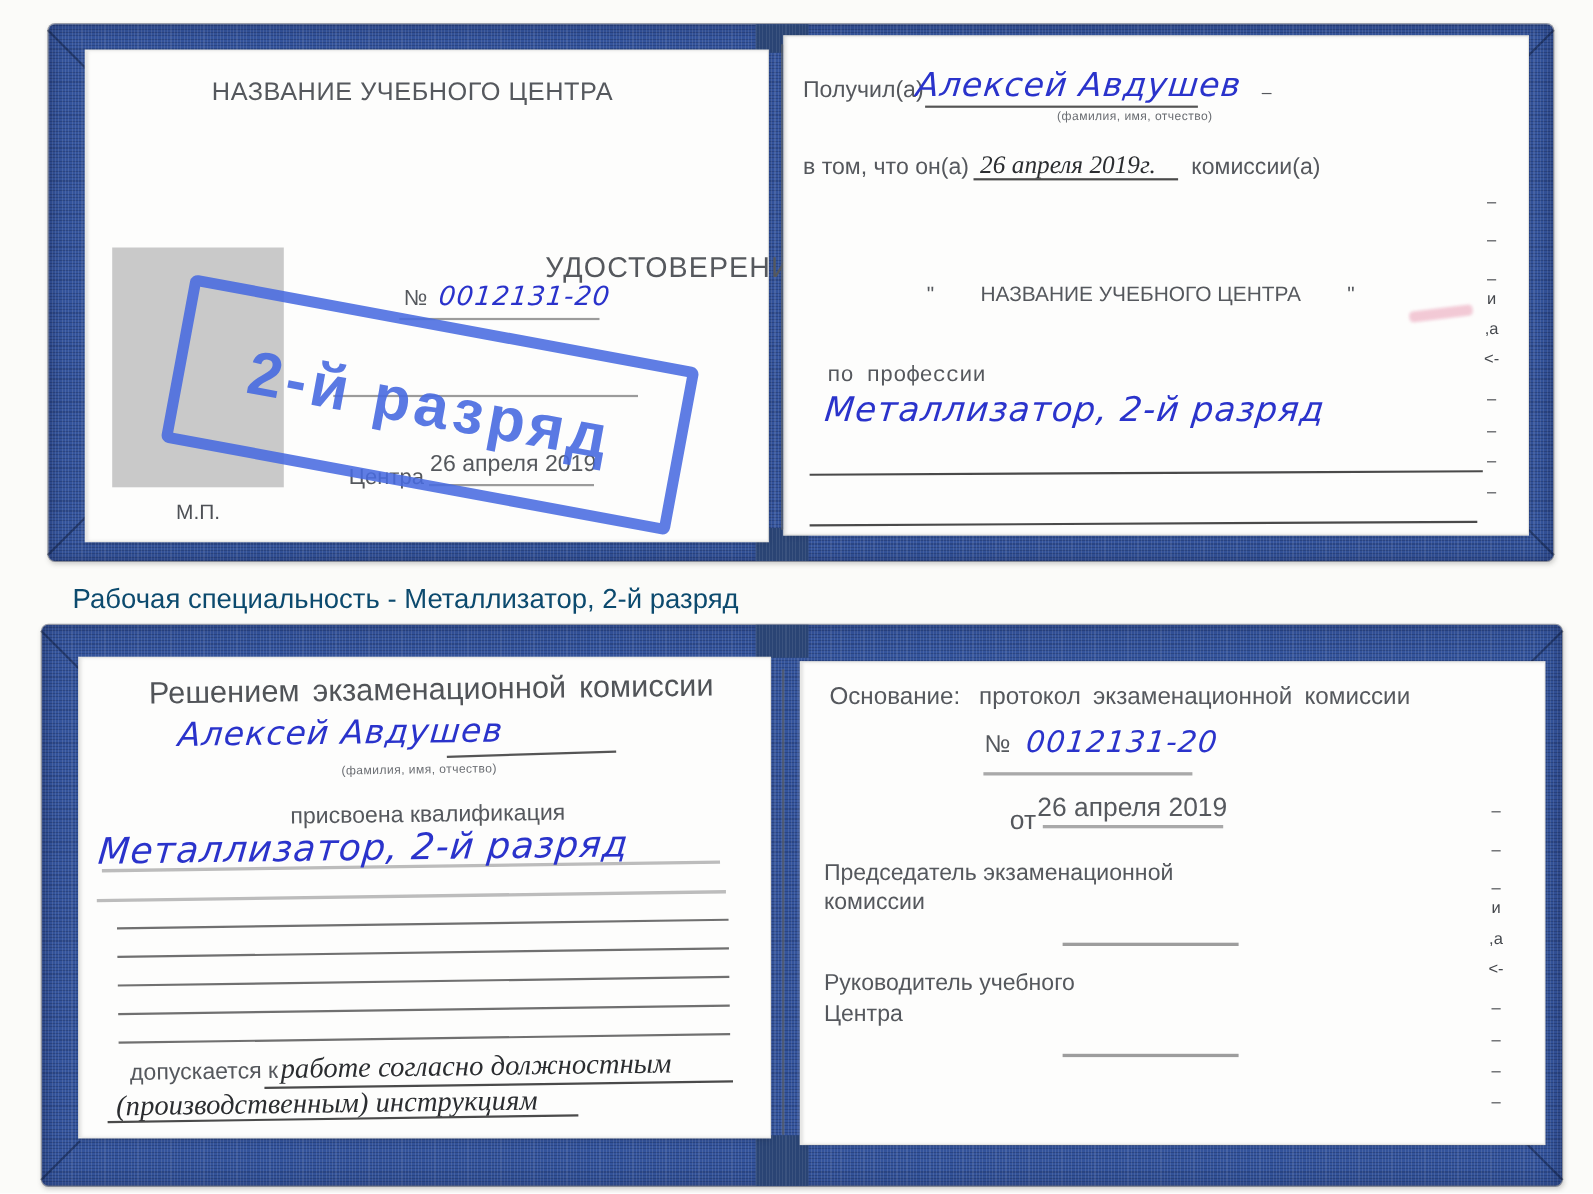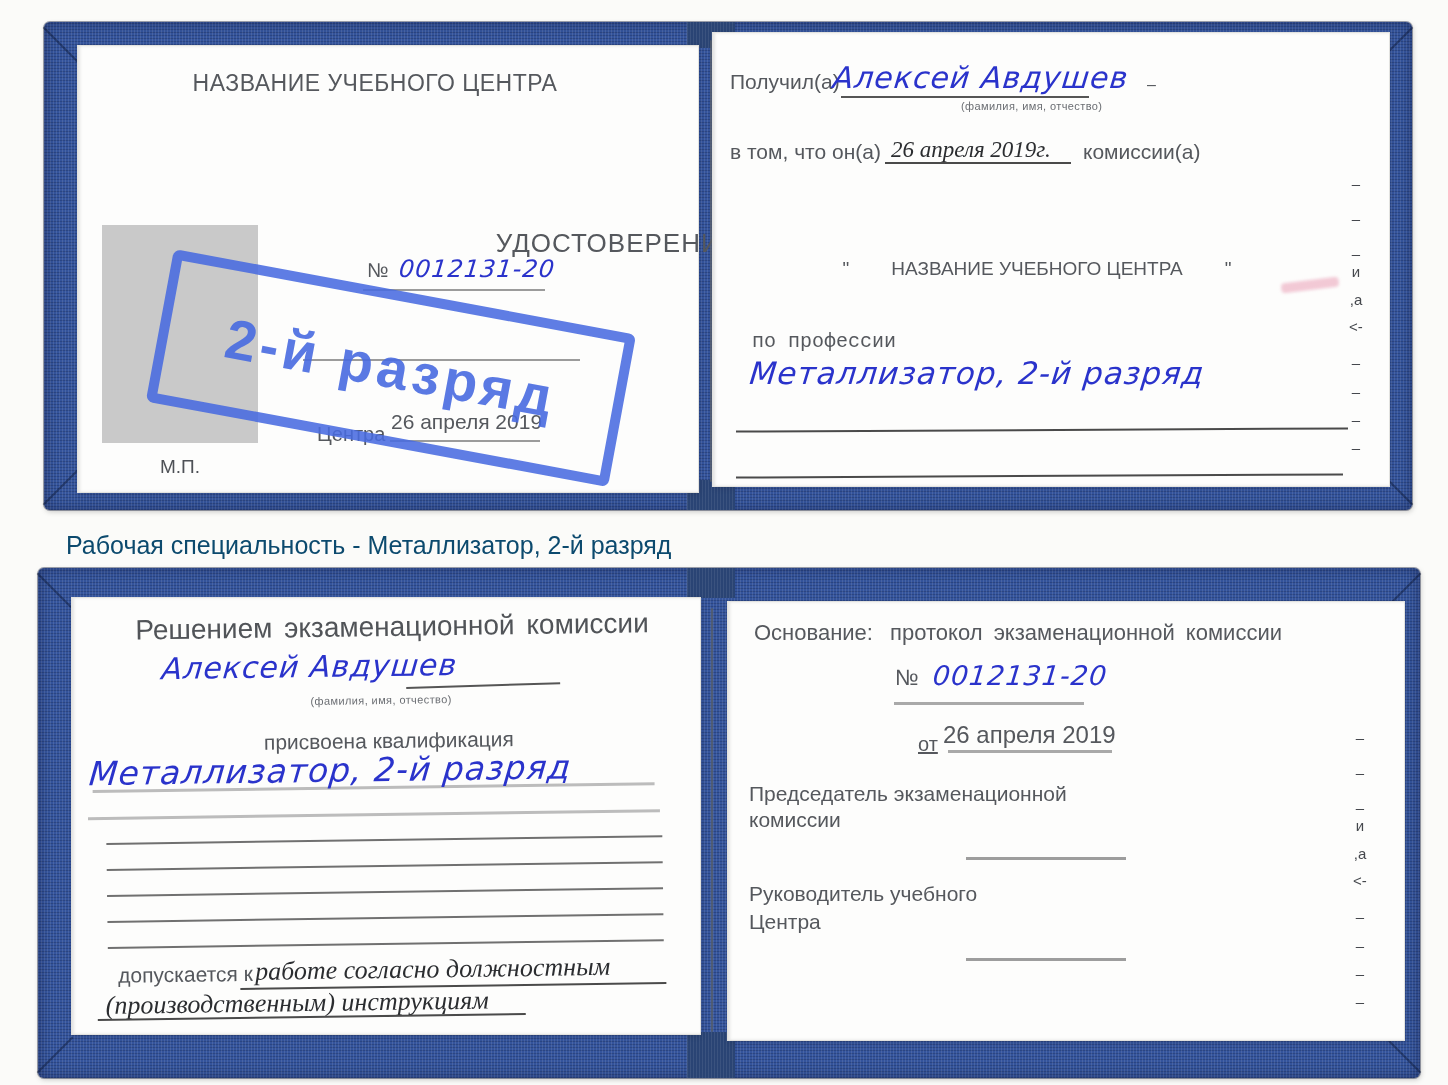--- a/index.html
+++ b/index.html
@@ -184,21 +184,21 @@
       <span>Основание:</span>
       <span style="margin-left:6px;">протокол экзаменационной комиссии</span>
     </div>
 
     <div class="a" style="left:167px;top:58px;">
       <span class="print" style="font-size:22px;">№</span>
       <span class="hand" style="font-size:27px;margin-left:10px;">0012131-20</span>
     </div>
     <div class="sline" style="left:166px;top:100px;width:190px;background:#a9a9a9;"></div>
 
-    <div class="a print" style="left:190px;top:131px;font-size:20px;text-decoration:underline;">от</div>
+    <div class="a print" style="left:190px;top:131px;font-size:24px;">от</div>
     <div class="a print" style="left:215px;top:119px;font-size:24px;">26 апреля 2019</div>
     <div class="sline" style="left:220px;top:148px;width:164px;background:#a9a9a9;"></div>
 
     <div class="a print" style="left:21px;top:178px;font-size:21px;line-height:28px;">Председатель экзаменационной</div>
     <div class="a print" style="left:21px;top:206px;font-size:21px;">комиссии</div>
     <div class="sline" style="left:238px;top:255px;width:160px;"></div>
 
     <div class="a print" style="left:21px;top:280px;font-size:21px;">Руководитель учебного</div>
     <div class="a print" style="left:21px;top:308px;font-size:21px;">Центра</div>
     <div class="sline" style="left:238px;top:356px;width:160px;"></div>

